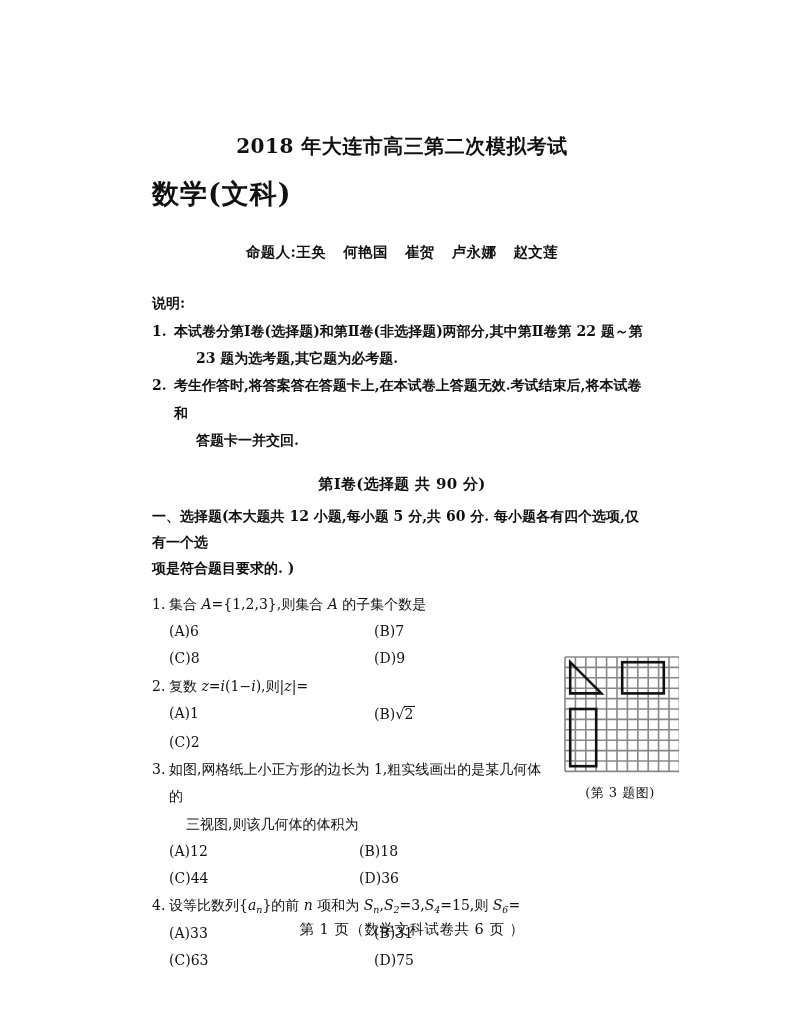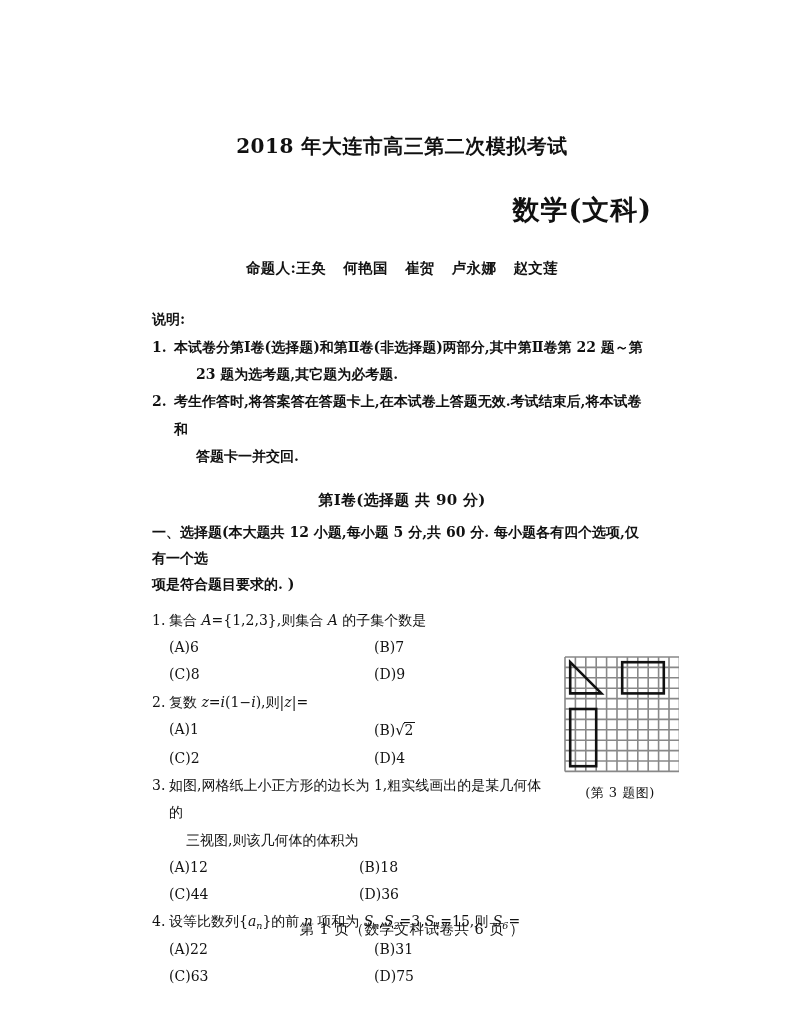--- a/index.html
+++ b/index.html
@@ -33,24 +33,24 @@
   
   .doc-title {
     text-align: center;
     font-size: 20px;
     font-weight: bold;
     letter-spacing: 0.5px;
     margin-top: 134px;
     line-height: 1.2;
   }
   .doc-subject {
-    text-align: right;
+    text-align: left;
     font-size: 27px;
     font-weight: bold;
-    margin-top: 36px;
+    margin-top: 20px;
     letter-spacing: 1px;
     line-height: 1.2;
   }
   .authors {
     text-align: center;
     font-size: 14.5px;
     font-weight: bold;
     margin-top: 33px;
     letter-spacing: 0.4px;
   }
@@ -223,21 +223,20 @@
           <span class="q-num">2.</span>
           <span>复数&nbsp;<i class="m">z</i>=<i class="m">i</i>(1−<i class="m">i</i>),则|<i class="m">z</i>|=</span>
         </div>
         <div class="opts">
           <div class="opt-row">
             <span class="opt"><span>(A)</span><span>1</span></span>
             <span class="opt"><span>(B)</span><span class="radical">√</span><span class="sqrt">2</span></span>
           </div>
           <div class="opt-row">
             <span class="opt"><span>(C)</span><span>2</span></span>
-            <span class="opt"><span>(D)</span><span>4</span></span>
           </div>
         </div>
       </div>
 
       <div class="q q-narrow">
         <div class="q-stem">
           <span class="q-num">3.</span>
           <span>如图,网格纸上小正方形的边长为 1,粗实线画出的是某几何体的</span>
           <span class="q-stem-line2">三视图,则该几何体的体积为</span>
         </div>
@@ -253,21 +252,21 @@
         </div>
       </div>
 
       <div class="q">
         <div class="q-stem">
           <span class="q-num">4.</span>
           <span>设等比数列{<i class="m">a</i><span class="sub">n</span>}的前&nbsp;<i class="m">n</i>&nbsp;项和为&nbsp;<i class="m">S</i><span class="sub">n</span>,<i class="m">S</i><span class="sub">2</span>=3,<i class="m">S</i><span class="sub">4</span>=15,则&nbsp;<i class="m">S</i><span class="sub">6</span>=</span>
         </div>
         <div class="opts">
           <div class="opt-row">
-            <span class="opt"><span>(A)</span><span>22</span></span>
+            <span class="opt"><span>(A)</span><span>33</span></span>
             <span class="opt"><span>(B)</span><span>31</span></span>
           </div>
           <div class="opt-row">
             <span class="opt"><span>(C)</span><span>63</span></span>
             <span class="opt"><span>(D)</span><span>75</span></span>
           </div>
         </div>
       </div>
 
     </div>

